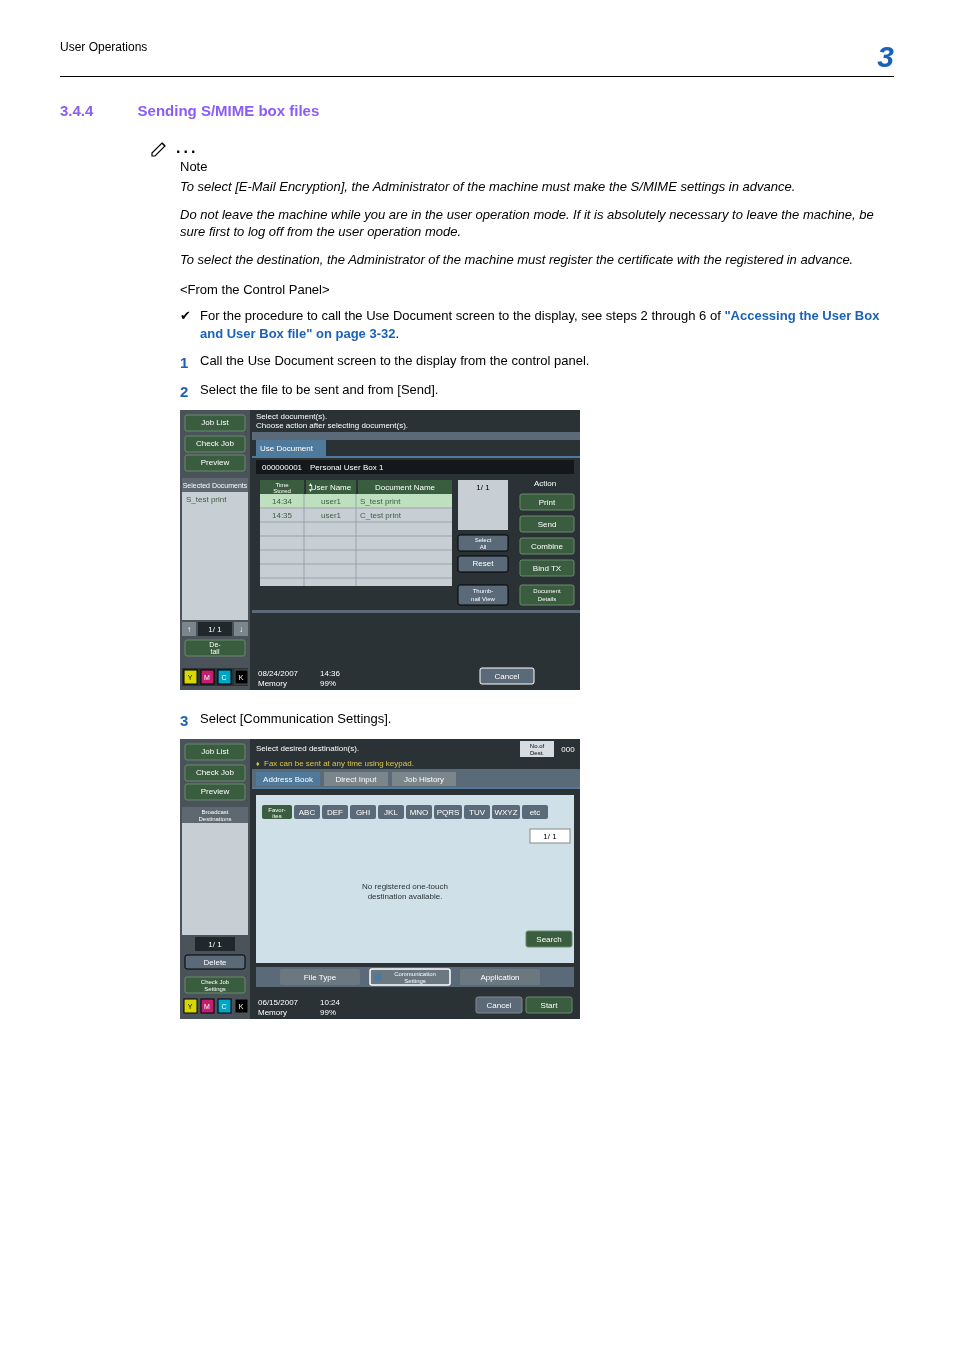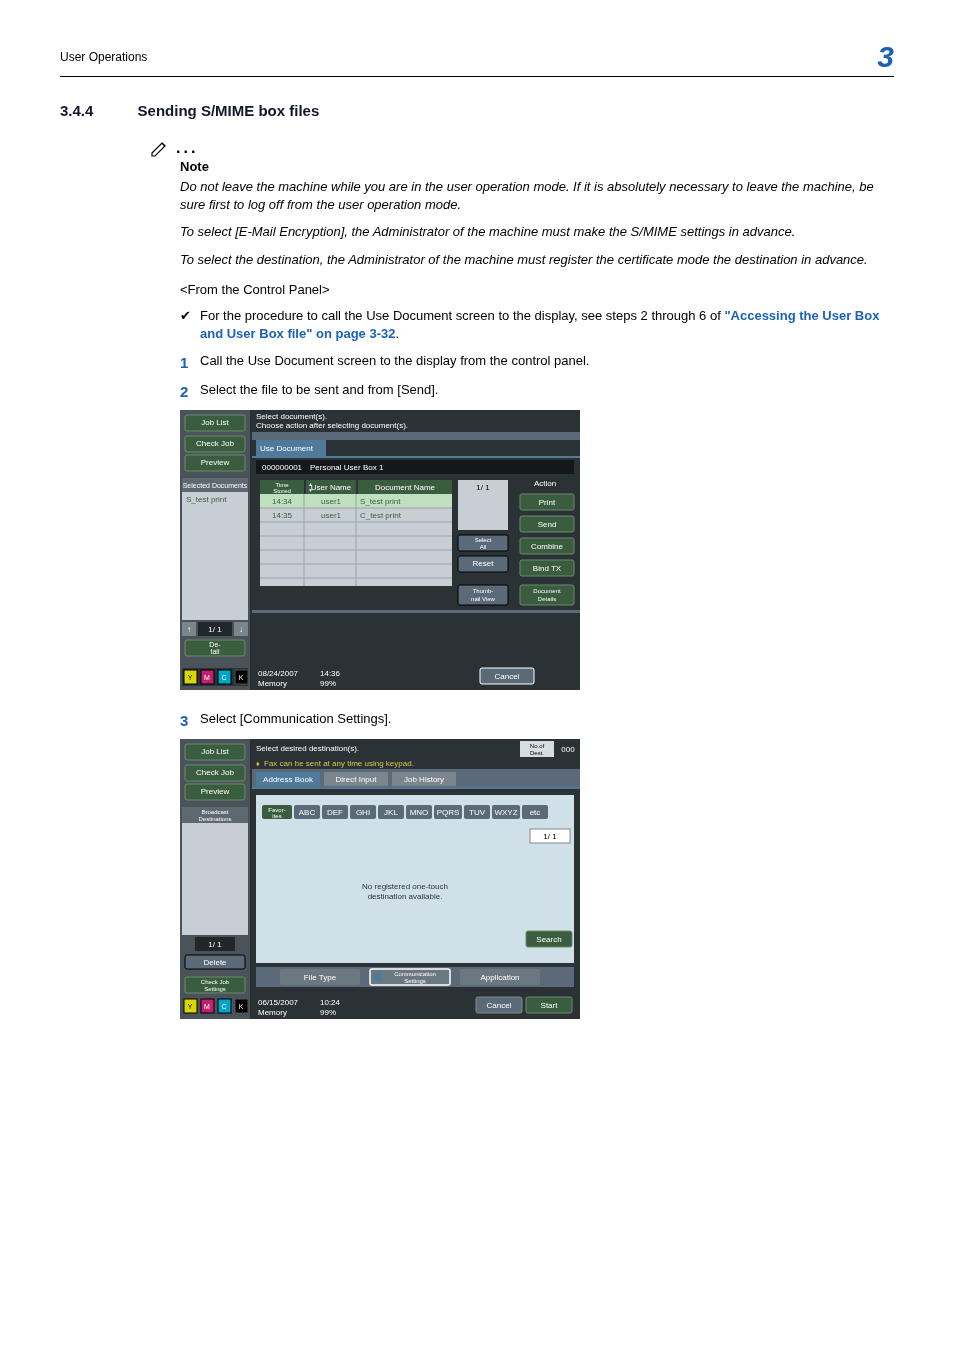--- a/index.html
+++ b/index.html
@@ -8,42 +8,42 @@
     color: #000;
     margin: 0;
     padding: 40px 60px;
     width: 954px;
     box-sizing: border-box;
     background: #fff;
   }
   .header-row {
     display: flex;
     justify-content: space-between;
-    align-items: center;
+    align-items: flex-start;
     border-bottom: 1px solid #000;
     padding-bottom: 2px;
     margin-bottom: 25px;
   }
   .header-left { font-size: 12px; }
   .chapter-num {
     font-size: 30px;
     font-weight: bold;
     font-style: italic;
     color: #1a62b8;
   }
   .section-heading {
-    color: #0f172a;
+    color: #8b5cf6;
     font-weight: bold;
     font-size: 15px;
     margin-bottom: 20px;
   }
   .section-heading .num { margin-right: 40px; }
   .content-block { margin-left: 120px; }
   .note-icon-row { display:flex; align-items:flex-end; gap:4px; margin-left:-30px; margin-bottom:2px;}
-  .note-label { font-weight: bold; margin-bottom: 4px; }
+  .note-label { font-weight: normal; margin-bottom: 4px; }
   .note-text { font-style: italic; margin-bottom: 10px; line-height:1.35; }
   .subhead { font-weight: normal; margin: 14px 0 10px 0; }
   .bullet-line, .step-line { display:flex; align-items:flex-start; margin-bottom:8px; line-height:1.4;}
   .bullet-sym { width:20px; flex:none; }
   .step-num { width:20px; flex:none; color:#1a62b8; font-weight:bold; font-size:15px;}
   .link { color: #1a62b8; font-weight: bold; }
   .screenshot { margin: 5px 0 20px 120px; }
   svg.ss { display:block; }
 </style>
 </head>
@@ -61,23 +61,23 @@
 
 <div class="content-block">
   <div class="note-icon-row">
     <svg width="22" height="18">
       <path d="M2 14 L12 4 L15 7 L5 17 L2 17 Z" fill="none" stroke="#000" stroke-width="1.2"></path>
       <path d="M12 4 L15 7" stroke="#000" stroke-width="1.2"></path>
     </svg>
     <span style="font-weight:bold;font-size:16px;letter-spacing:3px;">...</span>
   </div>
   <div class="note-label">Note</div>
+  <div class="note-text">To select [E-Mail Encryption], the Administrator of the machine must make the S/MIME settings in advance.</div>
   <div class="note-text">Do not leave the machine while you are in the user operation mode. If it is absolutely necessary to leave the machine, be sure first to log off from the user operation mode.</div>
-  <div class="note-text">To select [E-Mail Encryption], the Administrator of the machine must make the S/MIME settings in advance.</div>
-  <div class="note-text">To select the destination, the Administrator of the machine must register the certificate mode the destination in advance.</div>
+  <div class="note-text">To select the destination, the Administrator of the machine must register the certificate with the registered in advance.</div>
 
   <div class="subhead">&lt;From the Control Panel&gt;</div>
 
   <div class="bullet-line">
     <span class="bullet-sym">✔</span>
     <span>
       <span>For the procedure to call the Use Document screen to the display, see steps 2 through 6 of </span><span class="link">"Accessing the User Box and User Box file" on page 3-32</span><span>.</span>
     </span>
   </div>
 

